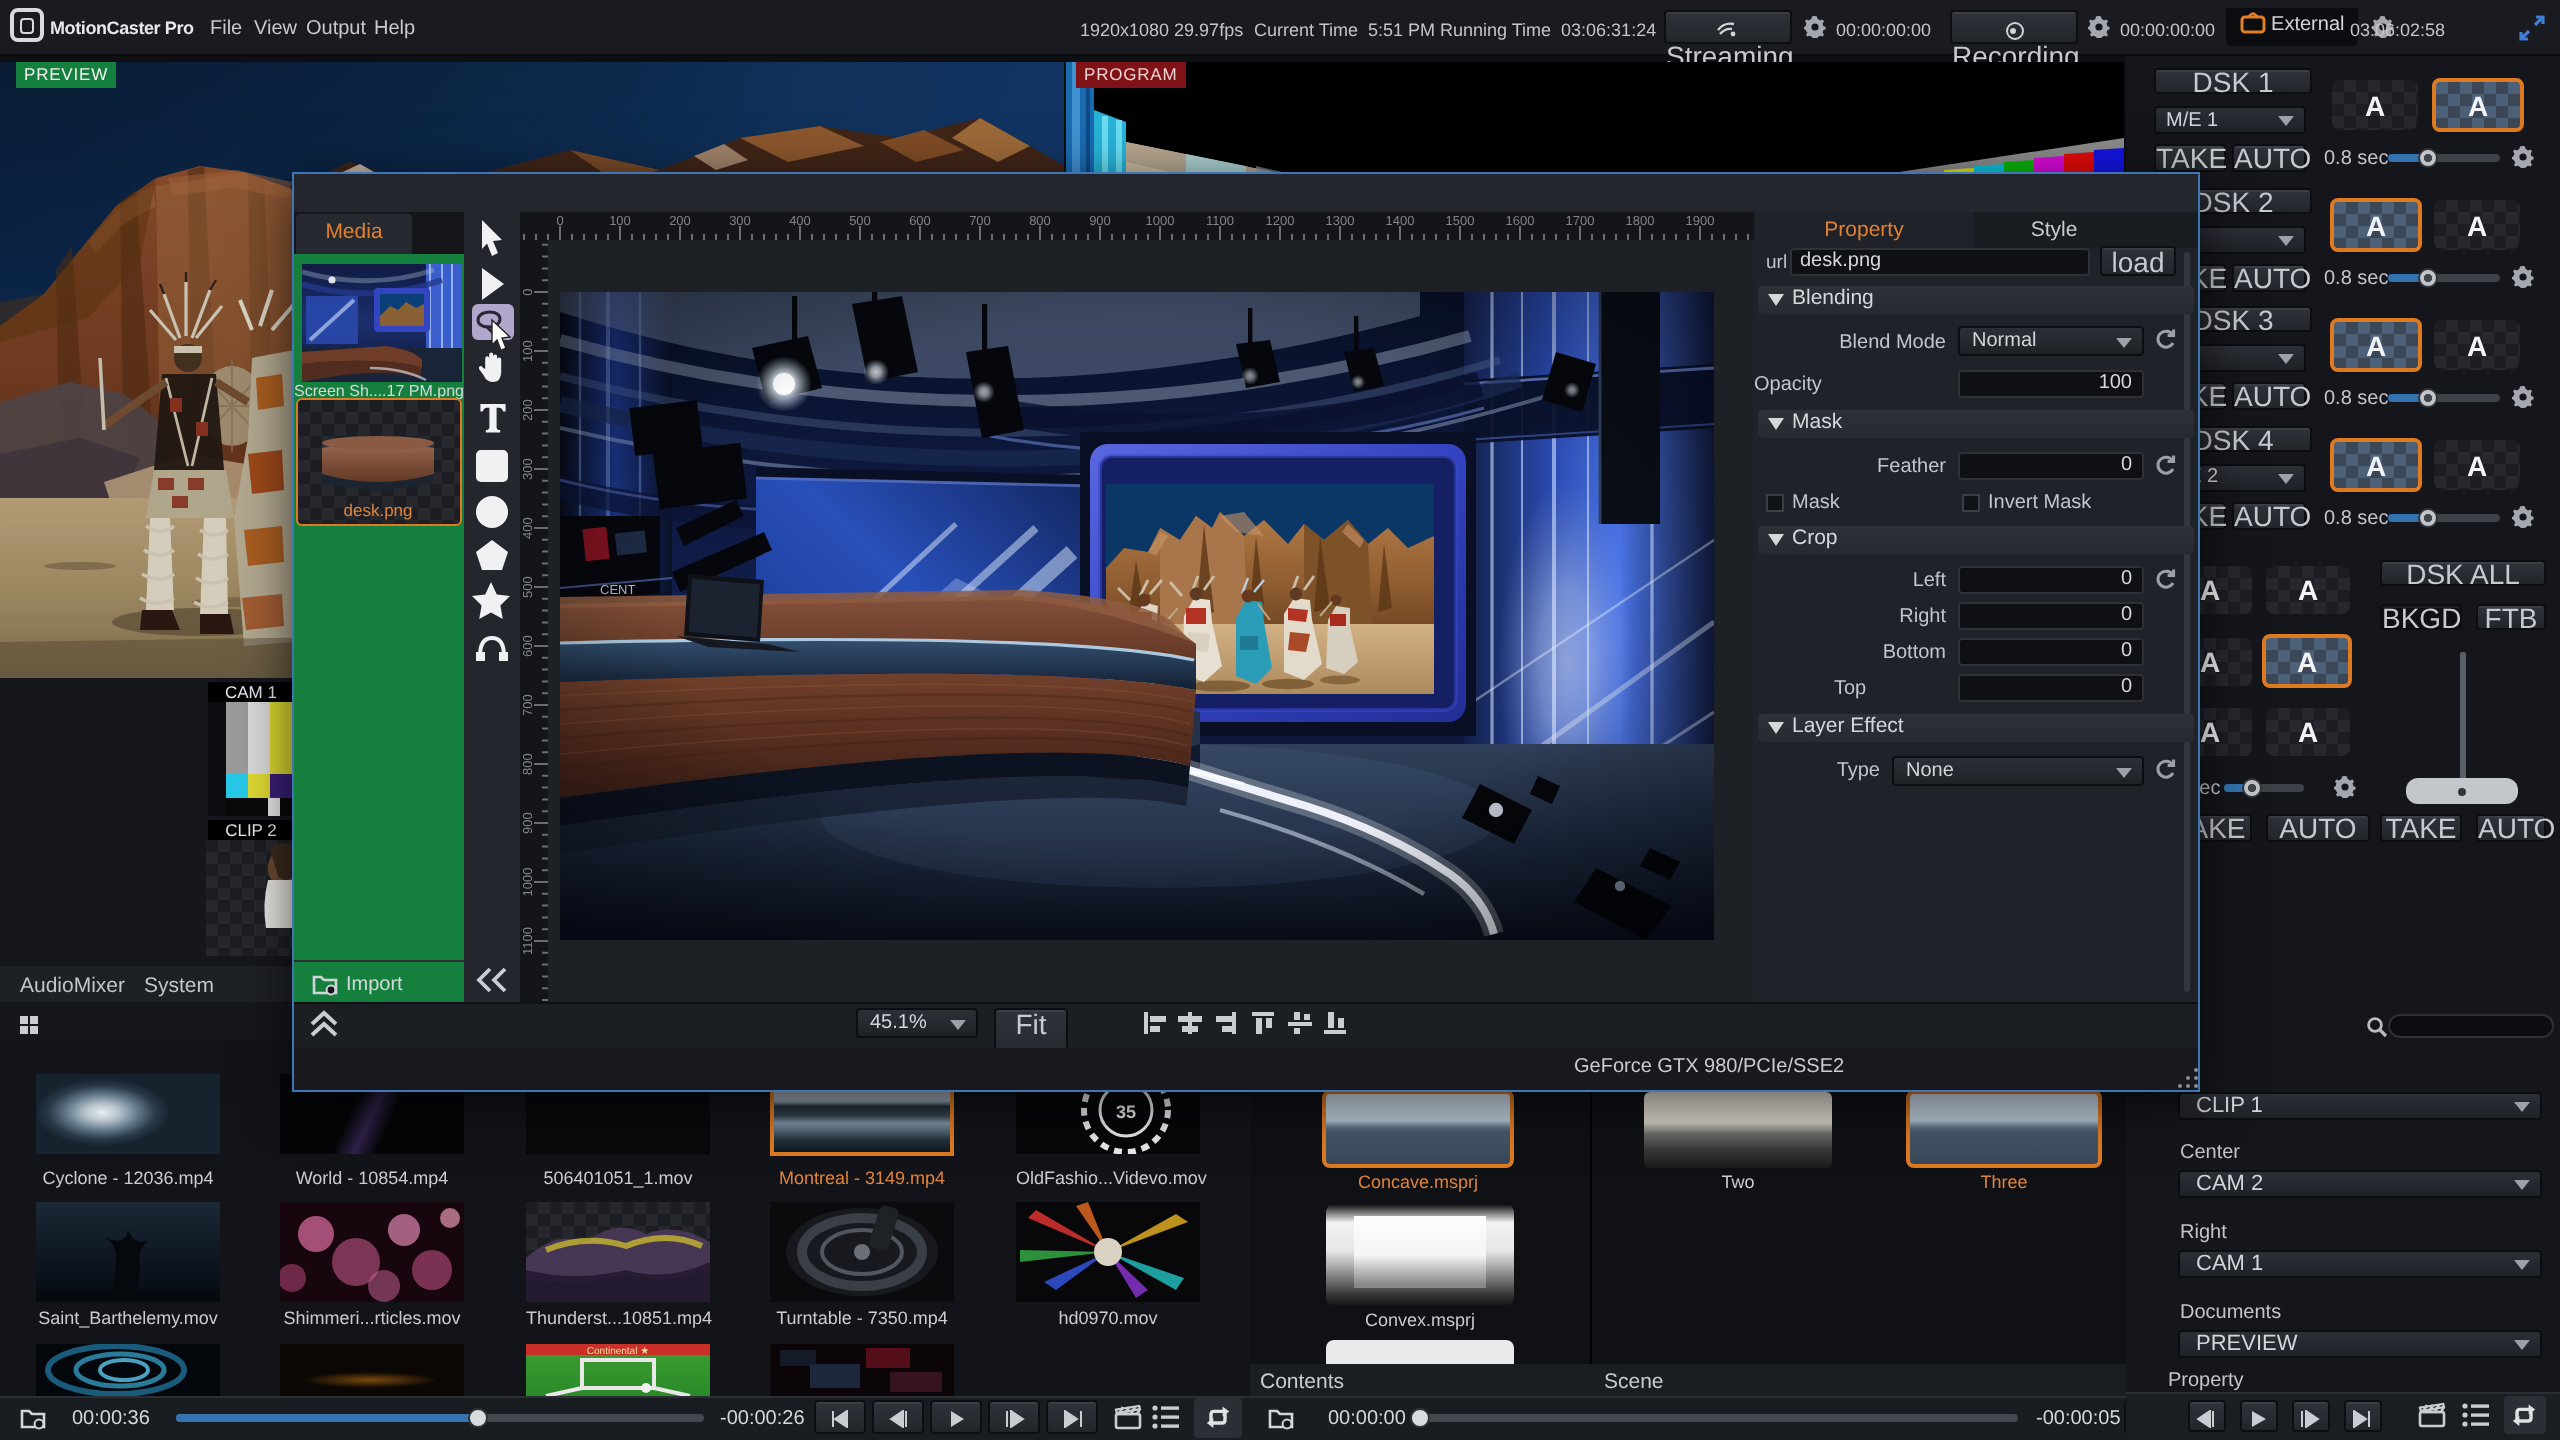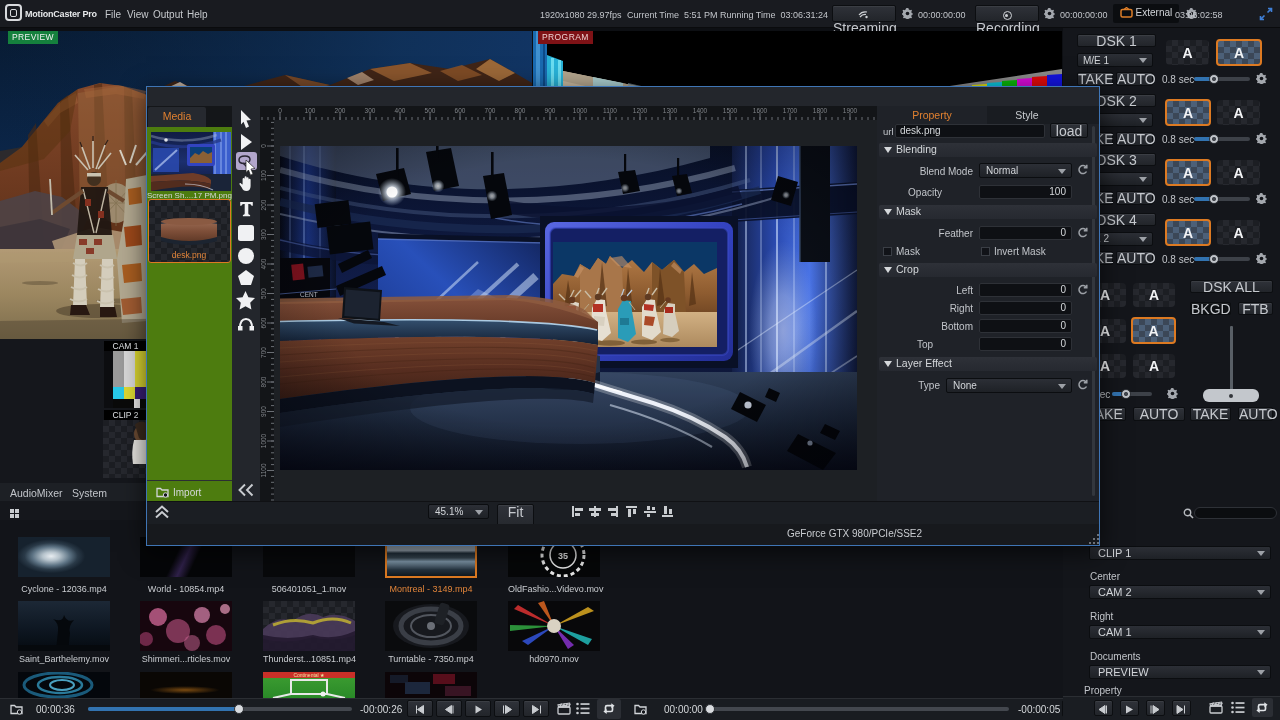--- a/index.html
+++ b/index.html
@@ -475,38 +475,56 @@
   <svg class="abs" style="left:557px;top:182px;" width="14" height="13" viewBox="0 0 14 13">
         <use href="#clapper"></use>
       </svg>
   <svg class="abs" style="left:576px;top:182px;" width="14" height="13" viewBox="0 0 14 13">
         <use href="#listicon"></use>
       </svg>
   <div class="abs" style="left:597px;top:179px;width:24px;height:20px;background:#2b2e34;border-radius:2px;"><svg style="margin:3px 0 0 5px" width="14" height="13" viewBox="0 0 14 13">
           <use href="#loopicon"></use>
         </svg></div>
 
+  <div class="abs" style="left:625px;top:25px;width:465px;height:153px;background:#0f1115;">
+    <div class="abs" style="left:170px;top:0;width:1px;height:137px;background:#000;"></div>
+    <div class="abs" style="left:36px;top:0px;width:96px;height:39px;border:2px solid #dd7a22;border-radius:4px;background:linear-gradient(#d8e4ee 0%,#b8cad8 38%,#5a7284 48%,#46586a 55%,#384858 100%);"></div>
+    <div class="thumb-label orange" style="left:38px;top:41px;width:92px;">Concave.msprj</div>
+    <div class="abs" style="left:38px;top:57px;width:94px;height:51px;border-radius:4px;background:linear-gradient(180deg,#0a0a0a 0%,#f2f2f2 18%,#e8e8e8 45%,#b0b0b0 60%,#3a3a3a 88%,#141414 100%);">
+          <div style="position:absolute;left:14px;top:6px;width:66px;height:36px;background:linear-gradient(180deg,#fdfdfd 0%,#f4f4f4 55%,#888 95%);"></div>
+        </div>
+    <div class="thumb-label" style="left:38px;top:110px;width:94px;">Convex.msprj</div>
+    <div class="abs" style="left:38px;top:125px;width:94px;height:12px;border-radius:4px 4px 0 0;background:#e8eaec;"></div>
+    <div class="abs" style="left:197px;top:1px;width:94px;height:38px;border-radius:3px;background:linear-gradient(#ece8de 0%,#d8d4c8 40%,#6a6a68 55%,#3a3a3a 75%,#1a1a1a 100%);"></div>
+    <div class="thumb-label" style="left:197px;top:41px;width:94px;">Two</div>
+    <div class="abs" style="left:328px;top:0px;width:98px;height:39px;border:2px solid #dd7a22;border-radius:4px;background:linear-gradient(#d4e0ec 0%,#b4c6d6 38%,#5a7284 48%,#46586a 55%,#384858 100%);"></div>
+    <div class="thumb-label orange" style="left:328px;top:41px;width:98px;">Three</div>
+    <div class="abs" style="left:0;top:137px;width:465px;height:17px;background:#1a1d22;">
+      <div class="lbl" style="left:5px;top:3px;color:#c9ccd0;font-size:10.5px;">Contents</div>
+      <div class="lbl" style="left:177px;top:3px;color:#c9ccd0;font-size:10.5px;">Scene</div>
+    </div>
+  </div>
 
   <div class="abs" style="left:625px;top:178px;width:465px;height:22px;background:#191c21;border-top:1px solid #2b2e33;"></div>
   <svg class="abs" style="left:634px;top:182px;" width="14" height="13" viewBox="0 0 14 13">
         <use href="#folder"></use>
       </svg>
   <div class="lbl" style="left:664px;top:184px;color:#d5d8db;">00:00:00</div>
   <div class="sl-track" style="left:706px;top:187px;width:303px;background:#43474e;"></div>
       <div class="sl-knob" style="left:705px;top:184px;background:#d8dbdf;"></div>
   <div class="lbl" style="left:1018px;top:184px;color:#d5d8db;">-00:00:05</div>
   <div class="btn" style="left:1062px;top:180px;width:26px;height:17px;"><svg width="11" height="9" style="margin-top:4px" viewBox="0 0 11 9">
           <path d="M1.5 .5 v8 M2.5 4.5 L8.5 .5 v8 Z" fill="#c9ccd0" stroke="#c9ccd0"></path>
         </svg></div>
 </div>
 
 <div class="abs" style="left:146px;top:86px;width:954px;height:460px;background:#23262c;border:1px solid #3f75b5;box-shadow:0 6px 24px rgba(0,0,0,.65);z-index:5;" id="dialog">
 
 
-  <div class="abs" style="left:0;top:19px;width:85px;height:395px;background:#4d7c0f;">
+  <div class="abs" style="left:0;top:19px;width:85px;height:395px;background:#15803d;">
     <div class="abs" style="left:0;top:0;width:85px;height:21px;background:#141619;"></div>
     <div class="abs" style="left:1px;top:1px;width:58px;height:20px;background:#26292f;border-radius:2px 2px 0 0;color:#e08030;font-size:10.5px;text-align:center;line-height:19px;">Media</div>
     <div class="abs" style="left:4px;top:26px;width:80px;height:59px;" id="mediathumb1"><svg width="80" height="59" viewBox="0 0 80 59">
 <defs>
               <linearGradient id="mbg" x1="0" y1="0" x2="0" y2="1">
                 <stop offset="0" stop-color="#101c44"></stop>
                 <stop offset=".5" stop-color="#1c2f6e"></stop>
                 <stop offset="1" stop-color="#0c1534"></stop>
               </linearGradient>
             </defs>
@@ -908,21 +926,21 @@
     <div class="abs" style="left:215px;top:20px;width:3px;height:370px;background:#33373d;border-radius:2px;"></div>
     <div class="lbl" style="left:6px;top:20px;font-size:9.5px;">url</div>
     <div class="abs" style="left:18px;top:18px;width:150px;height:14px;background:#0e1014;border:1px solid #2e3137;border-radius:2px;color:#d5d8db;font-size:10px;line-height:12px;padding-left:4px;">desk.png</div>
     <div class="btn" style="left:173px;top:17px;width:38px;height:15px;line-height:14px;">load</div>
     <div class="abs hdr" style="top:37px;"><span class="tri"></span>Blending</div>
     <div class="lbl" style="left:0;top:60px;width:96px;text-align:right;">Blend Mode</div>
     <div class="dd" style="left:102px;top:57px;width:93px;height:15px;line-height:14px;"><span style="margin-left:6px;">Normal</span><span class="ar"></span></div>
     <svg class="abs" style="left:200px;top:58px;" width="11" height="11" viewBox="0 0 11 11">
           <use href="#refresh"></use>
         </svg>
-    <div class="lbl" style="left:0;top:81px;width:96px;text-align:center;">Opacity</div>
+    <div class="lbl" style="left:0;top:81px;width:96px;text-align:left;">Opacity</div>
     <div class="abs inp" style="top:79px;">100</div>
     <div class="abs hdr" style="top:99px;"><span class="tri"></span>Mask</div>
     <div class="lbl" style="left:0;top:122px;width:96px;text-align:right;">Feather</div>
     <div class="abs inp" style="top:120px;">0</div>
     <svg class="abs" style="left:200px;top:121px;" width="11" height="11" viewBox="0 0 11 11">
           <use href="#refresh"></use>
         </svg>
     <div class="abs cb" style="left:6px;top:141px;"></div>
         <div class="lbl" style="left:19px;top:140px;">Mask</div>
     <div class="abs cb" style="left:104px;top:141px;"></div>

